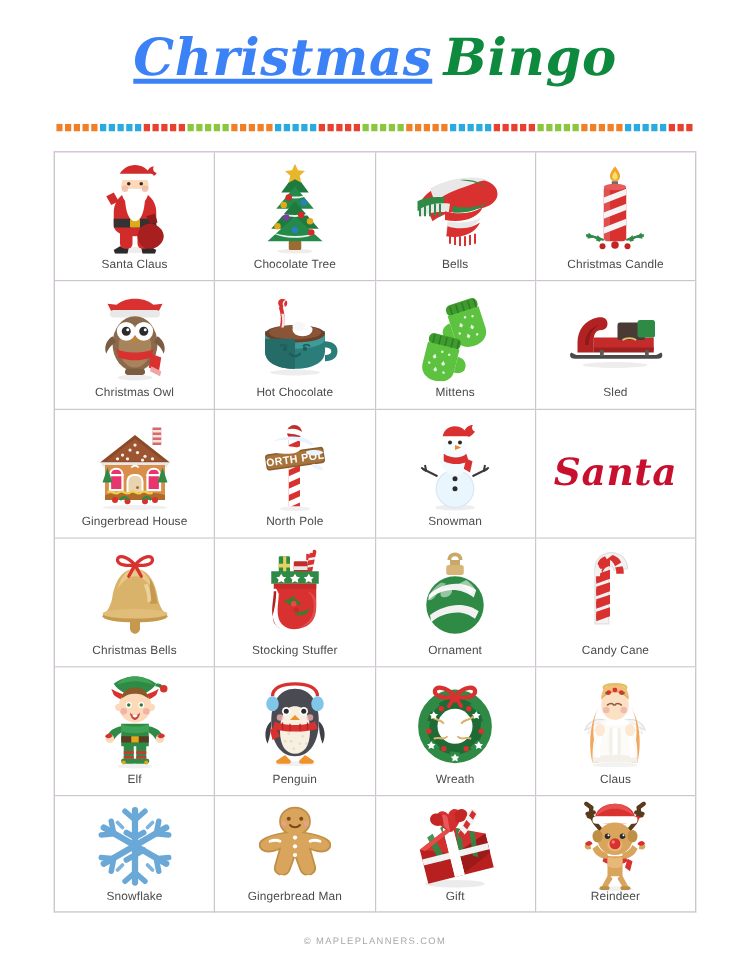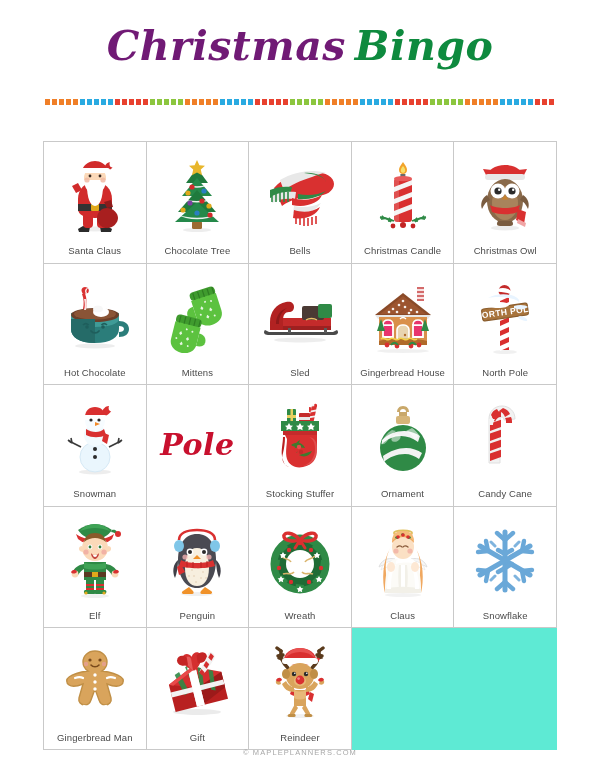--- a/index.html
+++ b/index.html
@@ -26,21 +26,21 @@
   }
   .title {
     font-family: "DejaVu Serif", serif;
     font-size: 41px;
     font-style: italic;
     font-weight: 700;
     letter-spacing: 0.5px;
     white-space: nowrap;
     line-height: 1;
   }
-  .title .word-a { color: #701a75; }
+  .title .word-a { color: #3b82f6; text-decoration: underline; }
   .title .word-b { color: #0e8a3e; margin-left: 9px; }
 
   
   .divider {
     position: absolute;
     top: 99px;
     left: 45px;
     width: 510px;
     height: 7px;
     display: flex;
@@ -55,26 +55,25 @@
   }
 
   
   .grid {
     position: absolute;
     left: 43px;
     top: 121px;
     width: 514px;
     height: 609px;
     display: grid;
-    grid-template-columns: repeat(5, 1fr);
+    grid-template-columns: repeat(4, 1fr);
     grid-template-rows: repeat(5, 1fr);
     border-top: 1px solid #c9c9c9;
     border-left: 1px solid #c9c9c9;
-    background: #5eead4;
-    margin-top: 20px;
+    background: #f0abfc;
   }
   .cell {
     border-right: 1px solid #c9c9c9;
     border-bottom: 1px solid #c9c9c9;
     display: flex;
     flex-direction: column;
     align-items: center;
     justify-content: flex-start;
     padding: 4px 2px 5px;
     background: #ffffff;
@@ -537,22 +536,42 @@
             <path d="M8 40l-4-3M8 40l-1-5"></path>
       <path d="M45 44l12-6"></path>
             <path d="M54 40l4-3M54 40l1-5"></path>
     </g>
   </svg>
       </div>
       <div class="label">Snowman</div>
     </div>
     <div class="cell">
       <div class="art">
-        <span class="free-text">Pole</span>
-      </div>
+        <span class="free-text">Santa</span>
+      </div>
+    </div>
+    <div class="cell">
+      <div class="art">
+        <svg width="64" height="68" viewBox="0 0 64 68">
+    <path d="M32 14c-10 0-16 10-18 22-1 7-4 12-8 16h52c-4-4-7-9-8-16-2-12-8-22-18-22z" fill="#d9b36a"></path>
+    <path d="M32 14c-6 0-11 6-14 16 4-6 9-10 14-10s10 4 14 10c-3-10-8-16-14-16z" fill="#e8c98a"></path>
+    <path d="M44 22c4 6 5 14 6 20h-6z" fill="#c69a4e"></path>
+    <ellipse cx="32" cy="52" rx="26" ry="5" fill="#c69a4e"></ellipse>
+    <ellipse cx="32" cy="50" rx="26" ry="4" fill="#e0bd78"></ellipse>
+    <path d="M28 54h8v8c0 2-2 4-4 4s-4-2-4-4z" fill="#c69a4e"></path>
+    <path d="M42 26c2 4 3 9 3 14l-3 1c0-5-1-10-3-14z" fill="#f2e0b0" opacity=".7"></path>
+    <circle cx="32" cy="13" r="3" fill="#d9b36a"></circle>
+    <g fill="none" stroke="#d93030" stroke-width="2.6" stroke-linecap="round">
+      <path d="M32 11C26 4 18 2 18 7c0 4 8 5 14 4z"></path>
+      <path d="M32 11C38 4 46 2 46 7c0 4-8 5-14 4z"></path>
+      <path d="M32 11l-5 9M32 11l5 9"></path>
+    </g>
+  </svg>
+      </div>
+      <div class="label">Christmas Bells</div>
     </div>
     <div class="cell">
       <div class="art">
         <svg width="62" height="72" viewBox="0 0 62 72">
     <path d="M40 4c4 0 6 3 4 6l-4-1z" fill="#d93030"></path>
     <g transform="rotate(12 44 12)">
       <rect x="41" y="2" width="5" height="22" fill="#f2f2f2"></rect>
       <g fill="#d93030">
               <path d="M41 4l5-2v4l-5 2z"></path>
               <path d="M41 10l5-2v4l-5 2z"></path>

